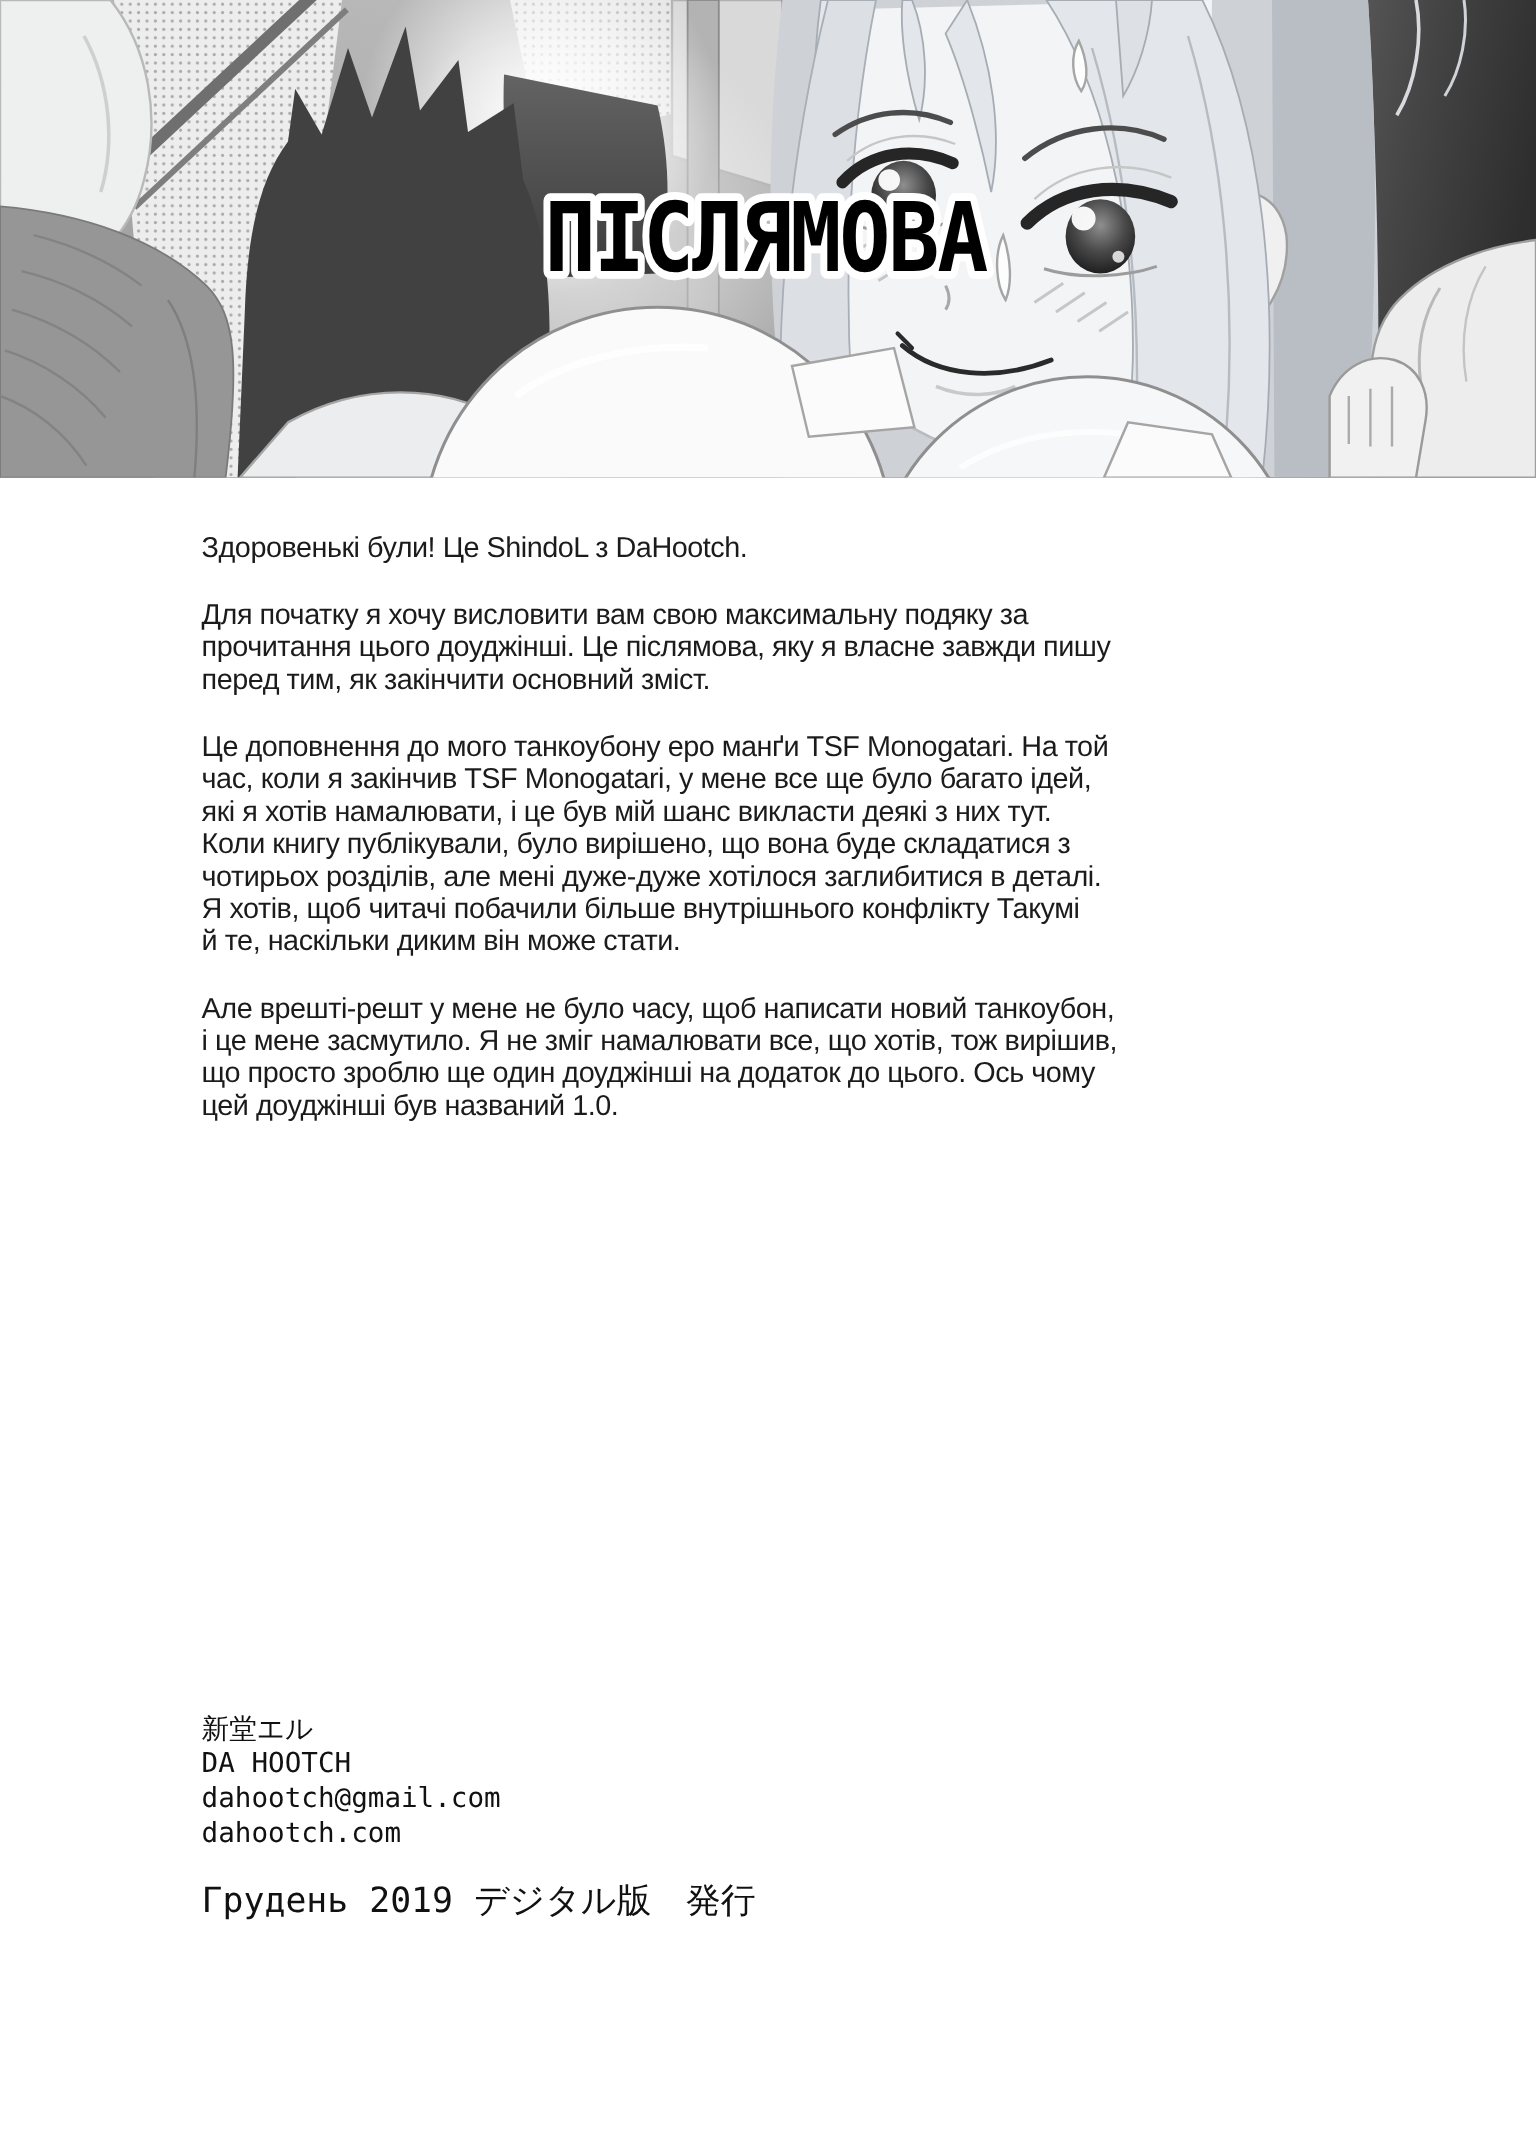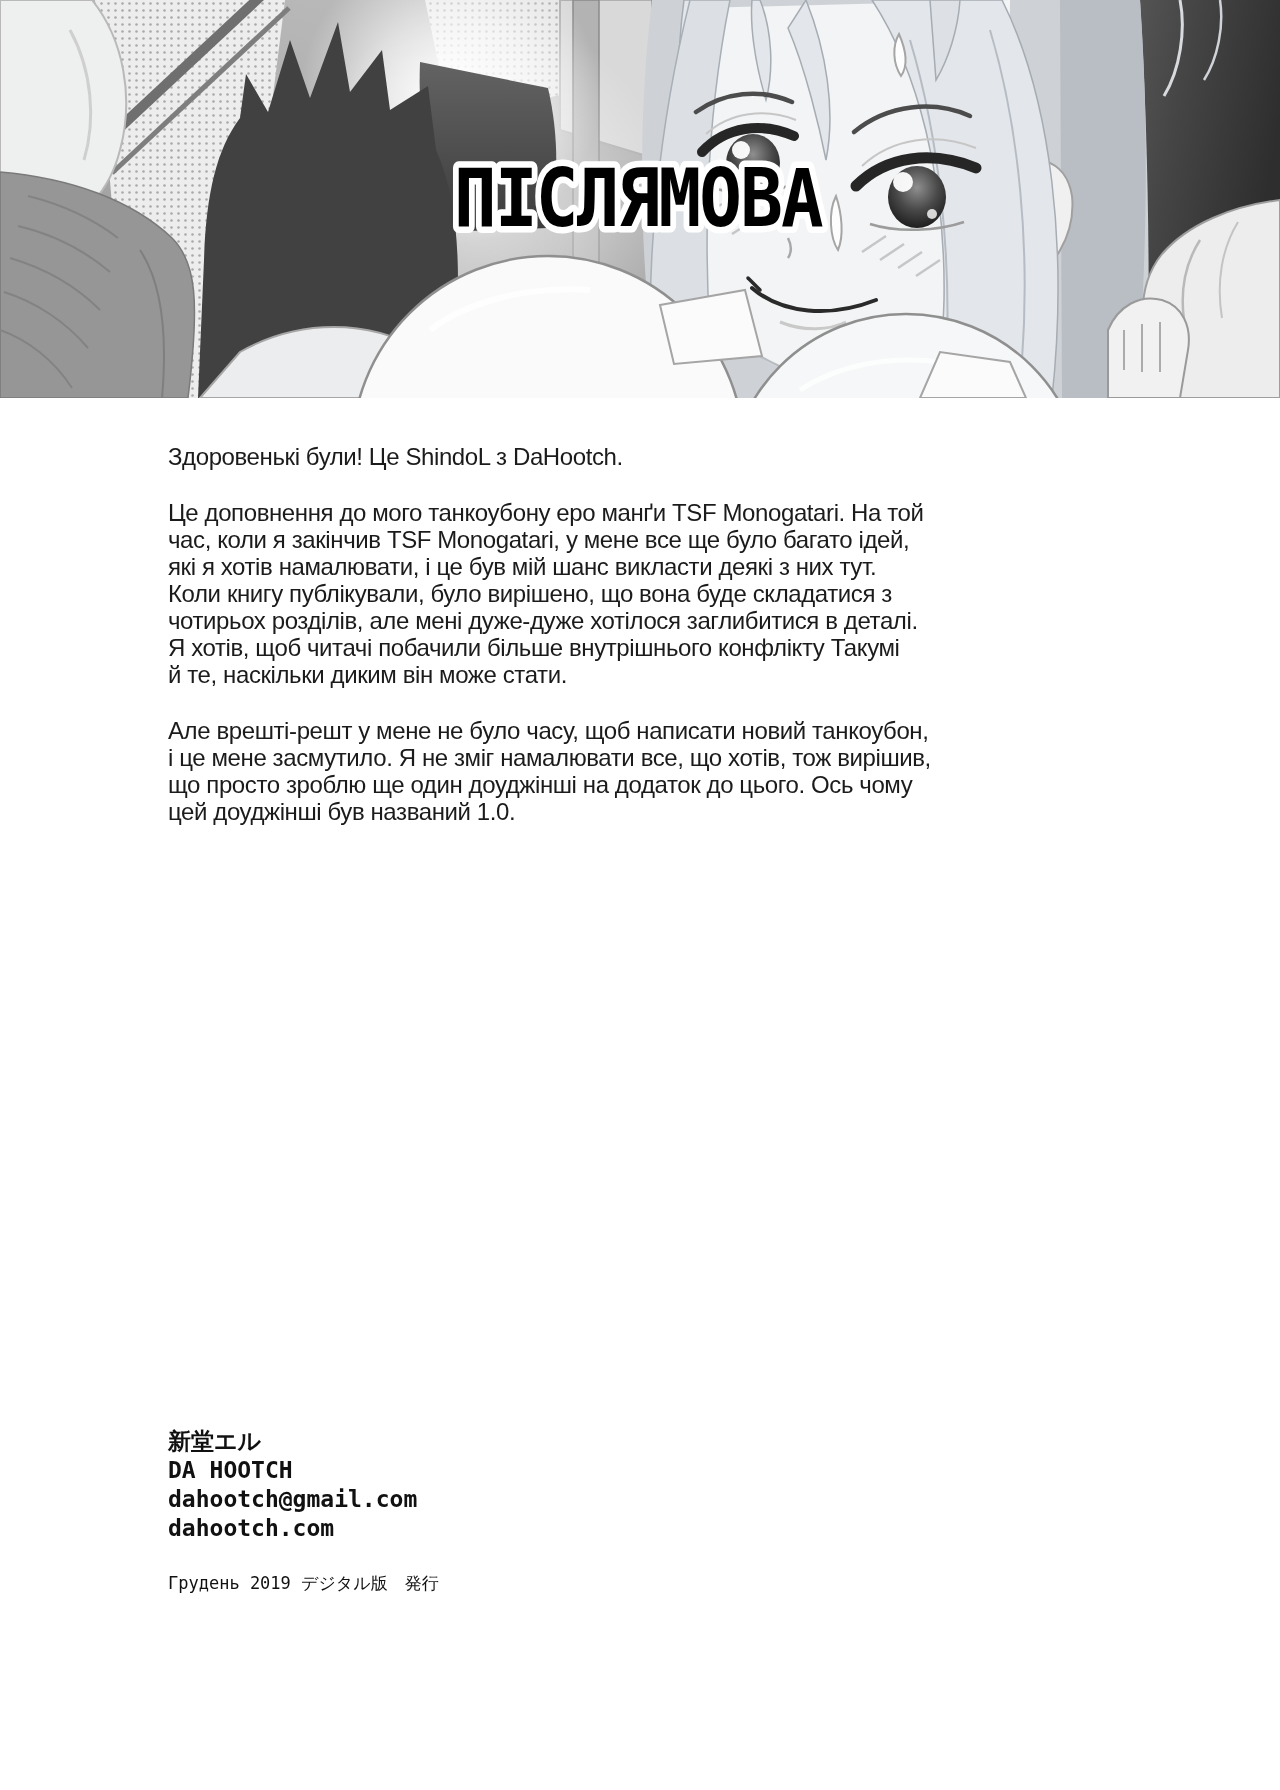--- a/index.html
+++ b/index.html
@@ -25,25 +25,25 @@
   .afterword p {
     margin:0 0 29px 0;
     font-size:24px; line-height:27px; letter-spacing:-0.4px;
     white-space:pre-line;
   }
   .credits {
     position:absolute; left:168px; top:1427px;
     font-family:"DejaVu Sans Mono","Liberation Mono",monospace;
     font-size:23px; line-height:29px; color:#111111;
   }
-  .credits div { height:29px;font-weight:bold; }
+  .credits div { height:29px; }
   .publication {
     position:absolute; left:168px; top:1569px;
     font-family:"DejaVu Sans Mono","Liberation Mono",monospace;
-    font-size:17px; line-height:29px; color:#111111;
+    font-size:29px; line-height:29px; color:#111111;
   }
 </style>
 </head>
 <body>
 
 <div>
 
   <div class="banner">
     <svg width="1280" height="398" viewBox="0 0 1280 398" xmlns="http://www.w3.org/2000/svg">
       <defs>
@@ -216,20 +216,23 @@
         <path d="M1180,0 C1186,30 1180,70 1164,96" stroke="#d8dade" stroke-width="3"></path>
         <path d="M1220,0 C1224,26 1218,58 1204,80" stroke="#cfd2d6" stroke-width="2.5"></path>
       </g>
 
       <text class="banner-title-text" x="638" y="226" text-anchor="middle" font-size="80" textLength="368" lengthAdjust="spacingAndGlyphs" fill="#000000" stroke="#ffffff" stroke-width="13" stroke-linejoin="round" paint-order="stroke fill">ПІСЛЯМОВА</text>
     </svg>
   </div>
 
   <div class="afterword">
     <p>Здоровенькі були! Це ShindoL з DaHootch.</p>
+    <p>Для початку я хочу висловити вам свою максимальну подяку за
+прочитання цього доуджінші. Це післямова, яку я власне завжди пишу
+перед тим, як закінчити основний зміст.</p>
     <p>Це доповнення до мого танкоубону еро манґи TSF Monogatari. На той
 час, коли я закінчив TSF Monogatari, у мене все ще було багато ідей,
 які я хотів намалювати, і це був мій шанс викласти деякі з них тут.
 Коли книгу публікували, було вирішено, що вона буде складатися з
 чотирьох розділів, але мені дуже-дуже хотілося заглибитися в деталі.
 Я хотів, щоб читачі побачили більше внутрішнього конфлікту Такумі
 й те, наскільки диким він може стати.</p>
     <p>Але врешті-решт у мене не було часу, щоб написати новий танкоубон,
 і це мене засмутило. Я не зміг намалювати все, що хотів, тож вирішив,
 що просто зроблю ще один доуджінші на додаток до цього. Ось чому

